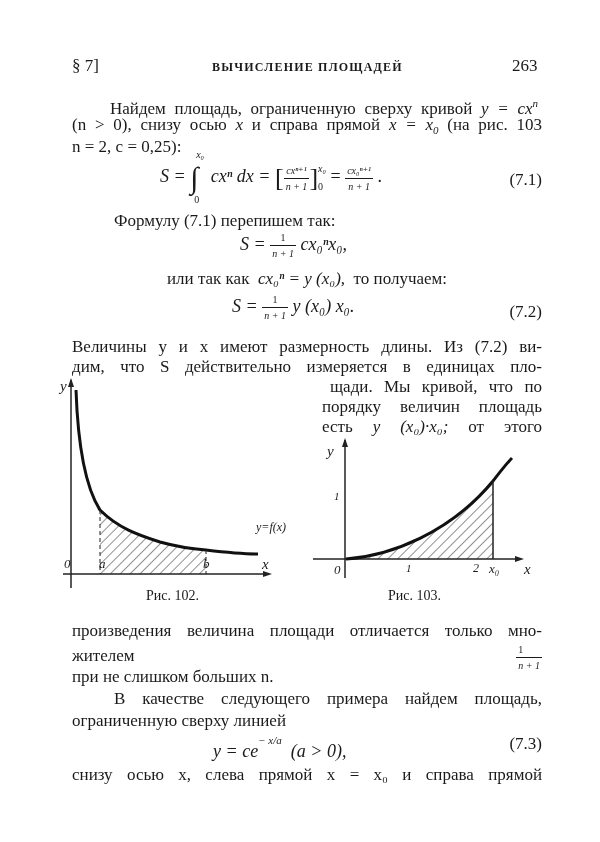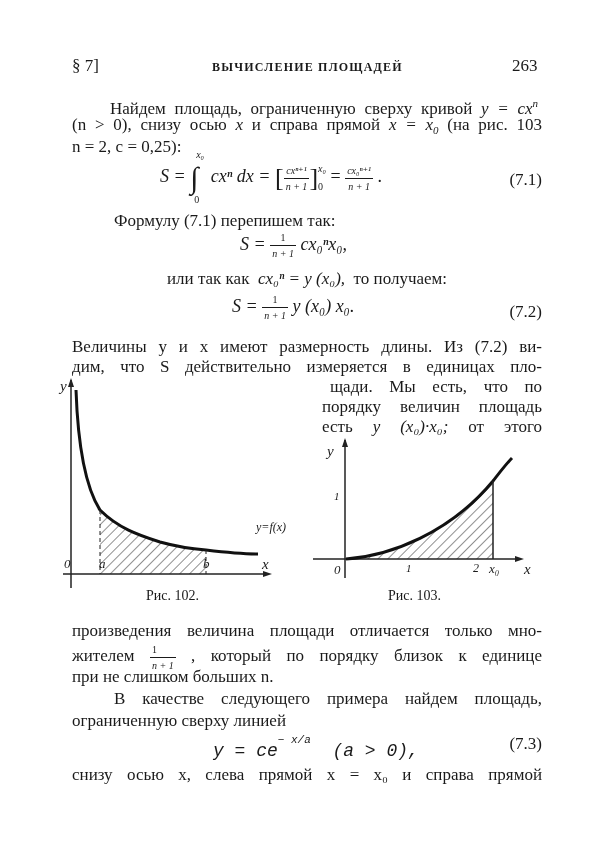--- a/index.html
+++ b/index.html
@@ -70,21 +70,21 @@
 
 <div class="eq" style="left:232px; top:292px;">
   <span class="it">S =</span>
   <span class="frac"><span class="num">1</span><span class="den it">n + 1</span></span>
   <span class="it">y (x₀) x₀.</span>
 </div>
 <div class="eqno" style="top:302px;">(7.2)</div>
 
 <div class="line just" style="top:336px;">Величины y и x имеют размерность длины. Из (7.2) ви-</div>
 <div class="line just" style="top:356px;">дим, что S действительно измеряется в единицах пло-</div>
-<div class="line just" style="top:376px; left:330px; width:212px;">щади. Мы есть, что по</div>
+<div class="line just" style="top:376px; left:330px; width:212px;">щади. Мы кривой, что по</div>
 <div class="line just" style="top:396px; left:322px; width:220px;">порядку величин площадь</div>
 <div class="line just" style="top:416px; left:322px; width:220px;">
   <span>есть</span>
   <span class="it">y (x₀)·x₀;</span>
   <span>от этого</span>
 </div>
 
 <svg width="240" height="210" style="left:58px; top:378px;">
   <defs>
     <pattern id="hatch102" patternUnits="userSpaceOnUse" width="7" height="7" patternTransform="rotate(45)">
@@ -132,26 +132,25 @@
 <div class="abs it" style="left:406px; top:562px; font-size:11px;">1</div>
 <div class="abs it" style="left:473px; top:561px; font-size:12px;">2</div>
 <div class="abs it" style="left:489px; top:561px; font-size:13px;">x₀</div>
 <div class="abs it" style="left:524px; top:561px; font-size:15px;">x</div>
 <div class="caption" style="left:388px; top:588px;">Рис. 103.</div>
 
 <div class="line just" style="top:620px;">произведения величина площади отличается только мно-</div>
 <div class="line just" style="top:642px;">
   <span>жителем</span>
   <span class="frac"><span class="num">1</span><span class="den it">n + 1</span></span>
-  <span>, который по порядку близок к единице</span>
 </div>
 <div class="line" style="top:666px;">при не слишком больших n.</div>
 
 <div class="line just" style="top:688px; left:114px; width:428px;">В качестве следующего примера найдем площадь,</div>
 <div class="line" style="top:710px;">ограниченную сверху линией</div>
 
-<div class="eq" style="left:213px; top:740px;font-family:Liberation Mono, monospace;">
+<div class="eq" style="left:213px; top:740px;">
   <span class="it">y = ce</span><sup class="it" style="font-size:11px; position:relative; top:-6px;">− x/a</sup>
   &nbsp;<span class="it">(a &gt; 0),</span>
 </div>
 <div class="eqno" style="top:734px;">(7.3)</div>
 
 <div class="line just" style="top:764px;">снизу осью x, слева прямой x = x₀ и справа прямой</div>
 
 </body></html>

